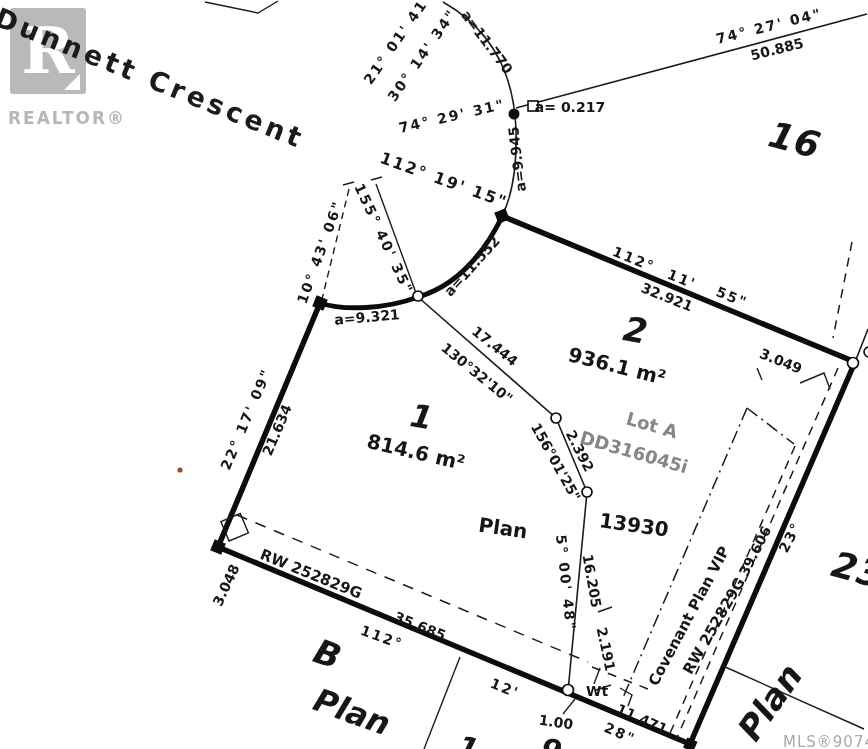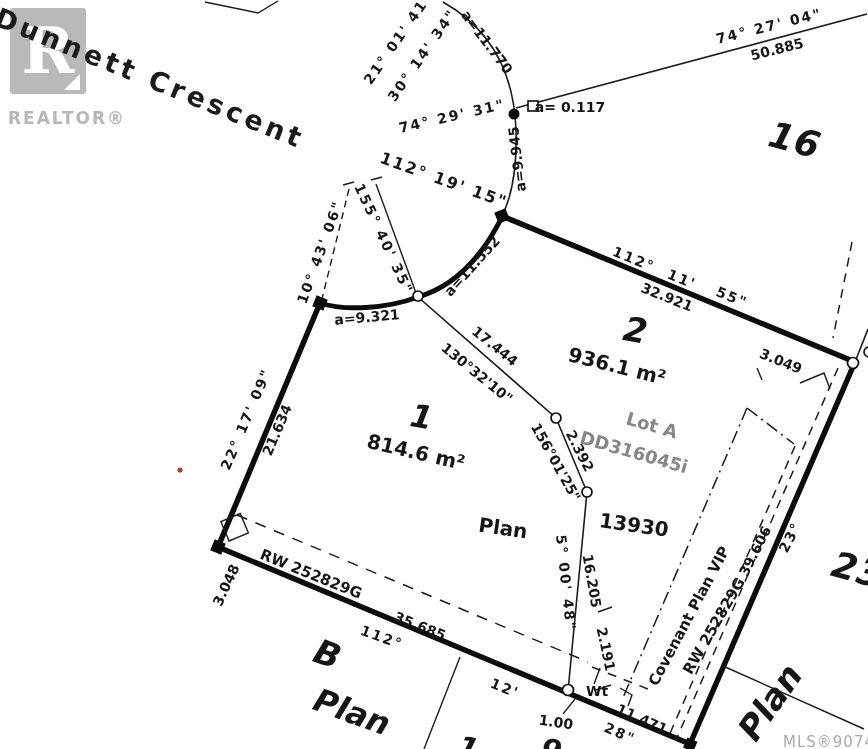--- a/index.html
+++ b/index.html
@@ -95,21 +95,21 @@
   </div>
   <div class="realtor-txt wm">REALTOR®</div>
   <div class="lbl mls" style="left:783px;top:733px;">MLS®907448</div>
 
   <div class="lbl street" style="left:150px;top:78px;transform:translate(-50%,-50%) rotate(22deg);">Dunnett Crescent</div>
 
   <div class="lbl bear" style="left:398px;top:38px;transform:translate(-50%,-50%) rotate(-55deg);">21° 01' 41"</div>
   <div class="lbl bear" style="left:422px;top:55px;transform:translate(-50%,-50%) rotate(-55deg);">30° 14' 34"</div>
   <div class="lbl" style="left:487px;top:42px;transform:translate(-50%,-50%) rotate(53deg);">a=11.770</div>
   <div class="lbl bear" style="left:452px;top:116px;transform:translate(-50%,-50%) rotate(-13deg);">74° 29' 31"</div>
-  <div class="lbl" style="left:570px;top:107px;transform:translate(-50%,-50%);">a= 0.117</div>
+  <div class="lbl" style="left:570px;top:107px;transform:translate(-50%,-50%);">a= 0.217</div>
   <div class="lbl bear" style="left:769px;top:26px;transform:translate(-50%,-50%) rotate(-14deg);">74° 27' 04"</div>
   <div class="lbl" style="left:777px;top:49px;transform:translate(-50%,-50%) rotate(-14deg);">50.885</div>
   <div class="lbl bear" style="left:444px;top:180px;font-size:16px;transform:translate(-50%,-50%) rotate(20deg);">112° 19' 15"</div>
   <div class="lbl" style="left:517px;top:159px;transform:translate(-50%,-50%) rotate(-97deg);">a=9.945</div>
   <div class="lbl bear" style="left:384px;top:239px;transform:translate(-50%,-50%) rotate(65deg);">155° 40' 35"</div>
   <div class="lbl bear" style="left:320px;top:252px;transform:translate(-50%,-50%) rotate(-70deg);">10° 43' 06"</div>
   <div class="lbl" style="left:472px;top:266px;transform:translate(-50%,-50%) rotate(-48deg);">a=11.552</div>
   <div class="lbl" style="left:367px;top:317px;transform:translate(-50%,-50%) rotate(-5deg);">a=9.321</div>
 
   <div class="lbl bear" style="left:634px;top:259px;transform:translate(-50%,-50%) rotate(22deg);">112°</div>

